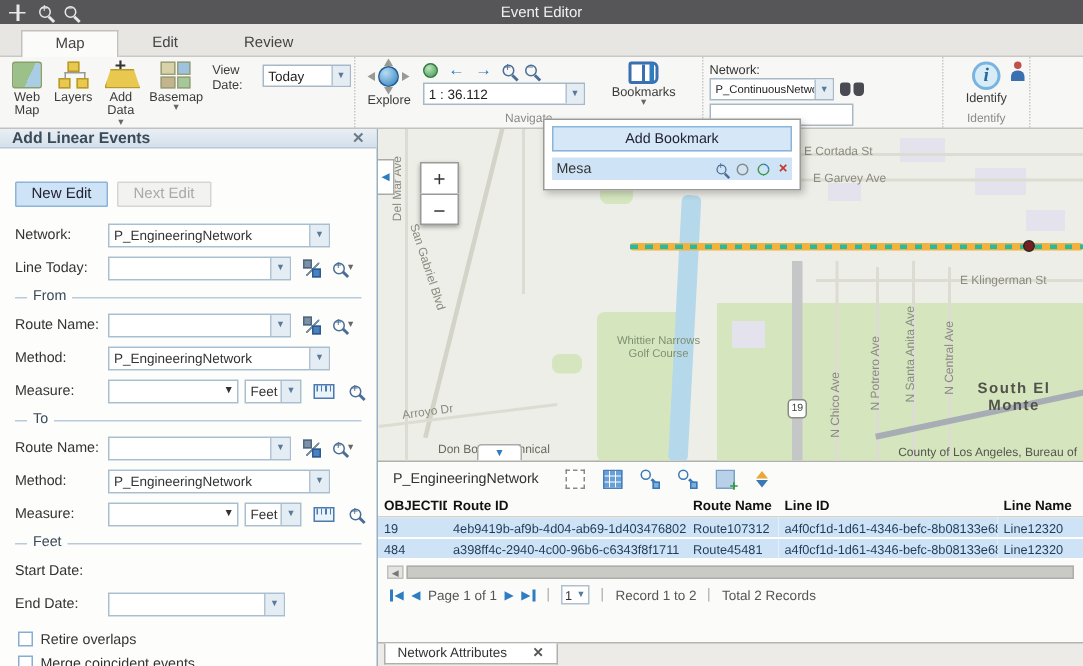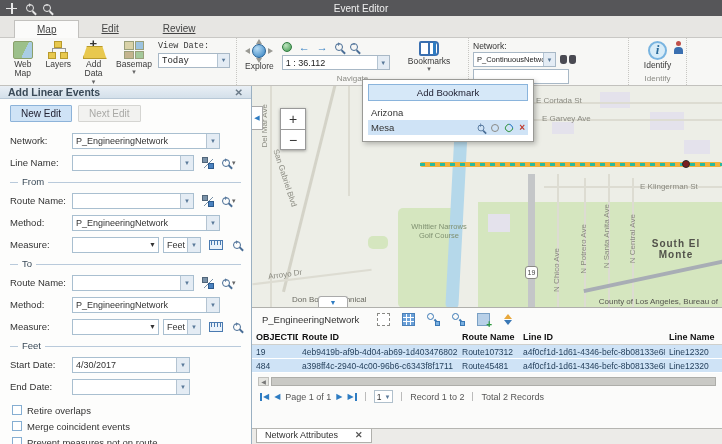--- a/index.html
+++ b/index.html
@@ -15,21 +15,21 @@
   .pan-cross::before { content:""; position:absolute; left:5px; top:0; width:1.5px; height:11px; background:#e8e8e8; }
   .pan-cross::after { content:""; position:absolute; top:5px; left:0; height:1.5px; width:11px; background:#e8e8e8; }
   .mag { display:inline-block; width:8px; height:8px; border:1.5px solid #e8e8e8; border-radius:50%; position:relative; }
   .mag::after { content:""; position:absolute; width:5px; height:1.5px; background:#e8e8e8; right:-4px; bottom:-2px; transform:rotate(45deg); }
   .mag .sign { position:absolute; left:0; top:-3px; width:5px; text-align:center; font-size:8px; color:#e8e8e8; line-height:8px; }
   .mag.dark { border-color:#4a6e96; } .mag.dark::after { background:#4a6e96; }
   .mag.dark .sign { color:#4a6e96; }
 
   
   .tabrow { height:22px; background:#e7e6e3; border-bottom:1px solid #c9c8c5; display:flex; align-items:flex-end; padding-left:14px; }
-  .rtab { padding:3px 22px; font-size:10px; color:#444; cursor:default;text-decoration:underline; }
+  .rtab { padding:3px 22px; font-size:10px; color:#444; cursor:default; }
   .rtab.active { background:#fbfbfa; border:1px solid #c2c1be; border-bottom:none; margin-bottom:-1px; }
 
   
   .ribbon { height:48px; background:#f7f7f5; border-bottom:1px solid #c2c1bd; display:flex; }
   .rgroup { display:flex; flex-direction:column; border-right:1px dotted #c8c7c3; padding:2px 4px 0 4px; }
   .rgroup-body { flex:1; display:flex; align-items:flex-start; }
   .rgroup-label { text-align:center; font-size:8px; color:#8b8b85; padding:1px 0 2px; }
   .big-btn { display:flex; flex-direction:column; align-items:center; padding:1px 4px; font-size:8.5px; color:#3a3a3a; line-height:1.1; text-align:center; }
   .caret { font-size:7px; color:#666; line-height:5px; }
   
@@ -43,21 +43,21 @@
   .ic-layers i:nth-child(1){ left:6px; top:0; } .ic-layers i:nth-child(2){ left:0; bottom:0; } .ic-layers i:nth-child(3){ right:0; bottom:0; }
   .ic-layers::before { content:""; position:absolute; left:4px; top:7px; width:12px; height:4px; border-left:1px solid #999; border-right:1px solid #999; border-top:1px solid #999; }
   .ic-basemap { width:20px; height:18px; display:grid; grid-template-columns:1fr 1fr; grid-template-rows:1fr 1fr; gap:1px; margin-bottom:1px; }
   .ic-basemap i { border:1px solid #9aa07a; }
   .ic-basemap i:nth-child(1){ background:#d9d2a8; } .ic-basemap i:nth-child(2){ background:#9cc3e0; }
   .ic-basemap i:nth-child(3){ background:#c4b48e; } .ic-basemap i:nth-child(4){ background:#a4c89a; }
   .ic-adddata { width:22px; height:18px; position:relative; margin-bottom:1px; }
   .ic-adddata::before { content:"+"; position:absolute; left:7px; top:-4px; font-size:13px; font-weight:bold; color:#333; }
   .ic-adddata::after { content:""; position:absolute; bottom:0; left:0; width:22px; height:11px; background:#e8c84e; border:1px solid #b89a2c;
     clip-path:polygon(18% 0,82% 0,100% 100%,0 100%); }
-  .viewdate { display:flex; flex-direction:column; font-size:8.5px; color:#3a3a3a; padding:1px 2px;font-family:Liberation Mono, monospace; }
+  .viewdate { display:flex; flex-direction:row; font-size:8.5px; color:#3a3a3a; padding:1px 2px; }
   .selectbox { display:flex; align-items:center; border:1px solid #a8b8c6; background:#fff; height:15px; margin-top:2px; }
   .selectbox .val { flex:1; padding:0 3px; font-size:9px; color:#222; white-space:nowrap; overflow:hidden; }
   .selectbox .dd { width:12px; align-self:stretch; background:#e4ecf4; border-left:1px solid #b4c4d2; color:#5a7a9a; font-size:6px; display:flex; align-items:center; justify-content:center; }
   
   .explore-ic { position:relative; width:24px; height:20px; margin-bottom:1px; }
   .explore-ic .globe { position:absolute; left:5px; top:3px; width:14px; height:14px; border-radius:50%;
     background:radial-gradient(circle at 35% 30%,#b8dcf4,#2f7fc0); border:1px solid #255f92; }
   .explore-ic .tri { position:absolute; width:0; height:0; }
   .explore-ic .tri.t { left:9px; top:-2px; border-left:3px solid transparent; border-right:3px solid transparent; border-bottom:5px solid #9a9a94; }
   .explore-ic .tri.b { left:9px; bottom:-2px; border-left:3px solid transparent; border-right:3px solid transparent; border-top:5px solid #9a9a94; }
@@ -79,21 +79,21 @@
   .ic-binoc::before { left:0; } .ic-binoc::after { right:0; }
   .ic-identify { width:19px; height:19px; border-radius:50%; background:#d8ecf8; border:2px solid #79b4e0;
     color:#2a6a9a; font-family:"Liberation Serif",serif; font-style:italic; font-weight:bold; font-size:13px;
     display:flex; align-items:center; justify-content:center; margin-bottom:1px; }
   .ic-person { position:relative; width:11px; height:13px; }
   .ic-person::before { content:""; position:absolute; left:3px; top:0; width:5px; height:5px; border-radius:50%; background:#c0504a; }
   .ic-person::after { content:""; position:absolute; left:1px; bottom:0; width:9px; height:7px; border-radius:4px 4px 0 0; background:#3a6fb0; }
 
   
   .main { display:flex; height:358px; }
-  .left-panel { width:252px; background:#fdfdfc; border-right:1px solid #9ab0c2; display:flex; flex-direction:column; }
+  .left-panel { width:252px; background:#fdfdfc; border-right:1px solid #9ab0c2; display:flex; flex-direction:column;gap:16px; }
   .panel-header { height:20px; background:linear-gradient(#e9eff5,#d4e0ea); border-bottom:1px solid #b8c8d6;
     display:flex; align-items:center; padding:0 8px; font-size:10.5px; font-weight:bold; color:#3a4a58; }
   .panel-header .close { margin-left:auto; color:#6a7a88; font-weight:bold; font-size:10px; }
   .panel-body { flex:1; padding:6px 10px 4px; }
   .btnrow { display:flex; gap:6px; margin-bottom:10px; }
   .btn { font-size:10px; padding:2px 10px; border:1px solid #8db3d9; background:#cfe3f6; color:#223; border-radius:1px; }
   .btn.disabled { background:#f2f2f0; border-color:#d5d5d2; color:#a9a9a6; }
   .frow { display:flex; align-items:center; margin-bottom:5px; height:17px; }
   .frow .lab { width:62px; font-size:9.5px; color:#333; flex:none; }
   .combo { display:flex; align-items:center; border:1px solid #a9bfd0; background:#fff; height:16px; }
@@ -335,21 +335,21 @@
         </div>
 
         <div class="frow">
           <span class="lab">Network:</span>
           <div class="combo" style="width:148px">
             <span class="val">P_EngineeringNetwork</span>
             <span class="dd">▼</span>
           </div>
         </div>
         <div class="frow">
-          <span class="lab">Line Name:</span>
+          <span class="lab">Line Today:</span>
           <div class="combo" style="width:122px">
             <span class="val"></span>
             <span class="dd">▼</span>
           </div>
           <div class="ficons">
             <span class="ic-graph">
                 <i></i>
               </span>
             <span class="zmag">
                 <span class="mag dark">
@@ -454,24 +454,20 @@
                 </span>
               </span>
           </div>
         </div>
 
         <div class="sep">
             <span class="sep-lab">Feet</span>
           </div>
         <div class="frow">
           <span class="lab">Start Date:</span>
-          <div class="combo" style="width:118px">
-            <span class="val">4/30/2017</span>
-            <span class="dd">▼</span>
-          </div>
         </div>
         <div class="frow">
           <span class="lab">End Date:</span>
           <div class="combo" style="width:118px">
             <span class="val"></span>
             <span class="dd">▼</span>
           </div>
         </div>
 
         <div style="height:4px"></div>
@@ -526,21 +522,21 @@
         <span class="maplab" style="left:284px;top:10px">E Cortada St</span>
         <span class="maplab" style="left:290px;top:28px">E Garvey Ave</span>
         <span class="maplab" style="left:388px;top:96px">E Klingerman St</span>
         <span class="maplab vert" style="left:376px;top:128px">N Central Ave</span>
         <span class="maplab vert" style="left:350px;top:118px">N Santa Anita Ave</span>
         <span class="maplab vert" style="left:327px;top:138px">N Potrero Ave</span>
         <span class="maplab vert" style="left:300px;top:162px">N Chico Ave</span>
         <span class="maplab vert" style="left:8px;top:18px">Del Mar Ave</span>
         <span class="maplab" style="left:28px;top:62px;transform:rotate(72deg);transform-origin:left top">San Gabriel Blvd</span>
         <span class="maplab green" style="left:156px;top:136px;width:62px">Whittier Narrows Golf Course</span>
-        <span class="maplab city" style="left:388px;top:152px;width:72px">South El Monte</span>
+        <span class="maplab city" style="left:388px;top:168px;width:72px">South El Monte</span>
         <span class="maplab" style="left:16px;top:184px;transform:rotate(-8deg)">Arroyo Dr</span>
         <span class="maplab" style="left:40px;top:209px;color:#6a6a62">Don Bosco Technical</span>
         <span class="maplab attrib" style="right:4px;top:211px">County of Los Angeles, Bureau of</span>
         <span class="shield" style="left:273px;top:180px">19</span>
 
         <div class="zoombox">
           <div class="zbtn">+</div>
           <div class="zbtn">−</div>
         </div>
         <div class="collapse-left">◀</div>
@@ -631,23 +627,20 @@
         <div class="btab">
           <span>Network Attributes</span>
           <span class="x">✕</span>
         </div>
       </div>
     </div>
   </div>
 
   <div class="bm-popup">
     <button class="bm-add">Add Bookmark</button>
-    <div class="bm-item">
-      <span>Arizona</span>
-    </div>
     <div class="bm-item selected">
       <span>Mesa</span>
       <span class="bm-icons">
         <span class="mag dark" style="transform:scale(.85)">
             <span class="sign">+</span>
           </span>
         <span class="ic-hand"></span>
         <span class="ic-refresh"></span>
         <span class="bm-x">×</span>
       </span>

